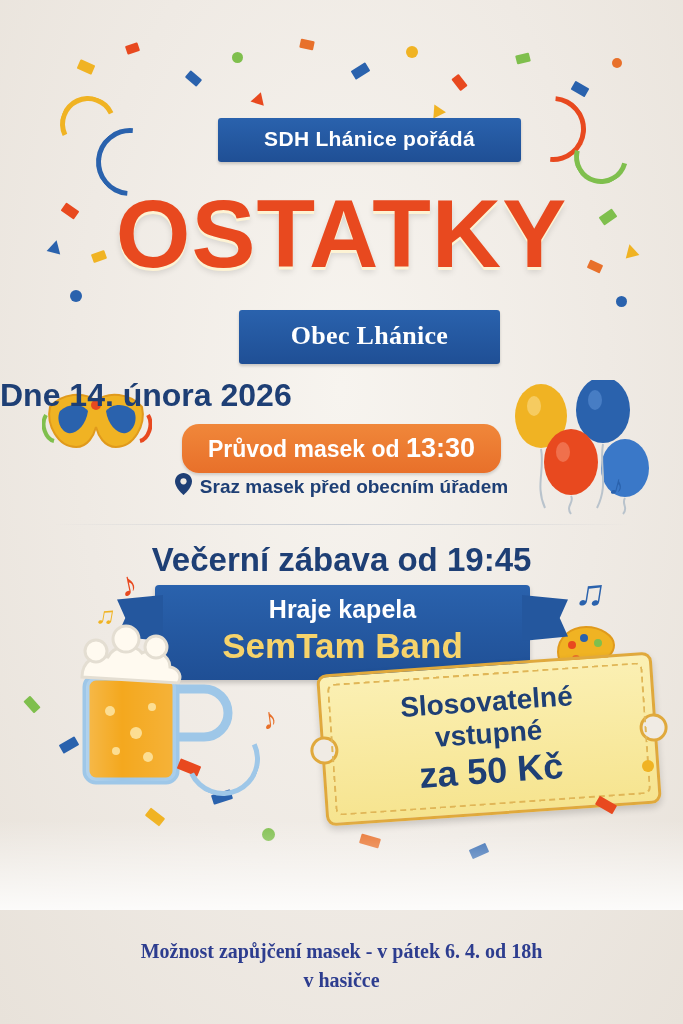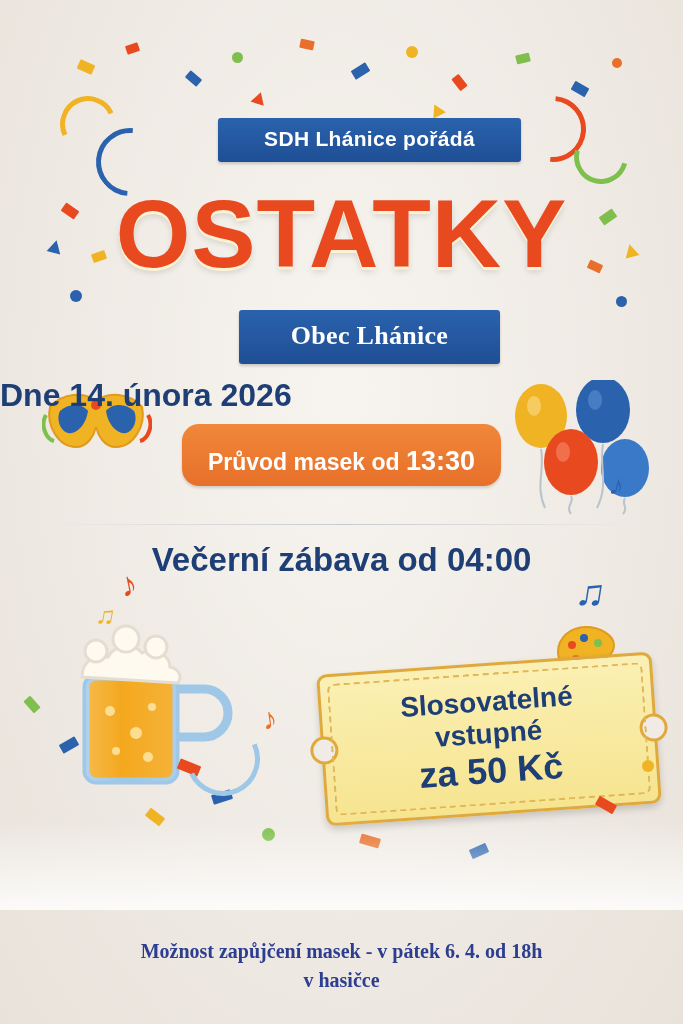--- a/index.html
+++ b/index.html
@@ -129,21 +129,21 @@
     left: 0;
     width: 683px;
     text-align: center;
   }
   .pill {
     display: inline-block;
     background: linear-gradient(#f0873a, #e8702a);
     color: #ffffff;
     font-size: 23px;
     font-weight: bold;
-    padding: 22px 26px 9px;
+    padding: 9px 26px 9px;
     border-radius: 17px;
     box-shadow: 0 2px 3px rgba(0,0,0,.15);
   }
   .pill .big { font-size: 27px; }
 
   
   .loc-row {
     position: absolute;
     top: 473px;
     left: 0;
@@ -367,39 +367,52 @@
       <path d="M120 118 C116 124, 124 128, 118 134" stroke="#b9c3cc" stroke-width="2" fill="none"></path>
     </svg>
   </div>
 
   <div class="date-line">Dne 14. února 2026</div>
 
   <div class="pill-wrap">
     <span class="pill"><span>Průvod masek od </span><span class="big">13:30</span></span>
   </div>
 
+  <div class="loc-row">
+    <span>
+      <svg width="17" height="22" viewBox="0 0 17 22">
+          <path d="M8.5 0C3.8 0 0 3.8 0 8.5 0 15 8.5 22 8.5 22S17 15 17 8.5C17 3.8 13.2 0 8.5 0z" fill="#1e3f75"></path>
+          <circle cx="8.5" cy="8.3" r="3.1" fill="#efeae3"></circle>
+        </svg>
+    </span>
+    <span>Sraz masek před obecním úřadem</span>
+  </div>
 
   <div class="divider" id="divider-1"></div>
 
-  <div class="evening">Večerní zábava od 04:00</div>
+  <div class="evening">Večerní zábava od 19:45</div>
 
   <div class="note" style="left:120px;top:565px;font-size:34px;color:#e8491f;transform:rotate(-12deg);">♪</div>
   <div class="note" style="left:96px;top:600px;font-size:26px;color:#f0b323;transform:rotate(10deg);">♫</div>
   <div class="note" style="left:576px;top:570px;font-size:40px;color:#2a62ad;transform:rotate(9deg);">♫</div>
   <div class="note" style="left:262px;top:702px;font-size:30px;color:#e8702a;transform:rotate(-8deg);">♪</div>
   <div class="note" style="left:610px;top:470px;font-size:28px;color:#2a62ad;transform:rotate(14deg);">♪</div>
 
   <svg style="position:absolute;left:556px;top:625px;" width="60" height="56" viewBox="0 0 60 56">
     <path d="M30 2C14 2 2 13 2 27c0 12 10 21 21 21 5 0 6-3 5-6-1-4 2-7 6-7h7c10 0 17-7 17-15C58 11 45 2 30 2z" fill="#f0b323" stroke="#e09a1c" stroke-width="2"></path>
     <circle cx="16" cy="20" r="4" fill="#e8491f"></circle>
     <circle cx="28" cy="13" r="4" fill="#2a62ad"></circle>
     <circle cx="42" cy="18" r="4" fill="#7fbf4d"></circle>
     <circle cx="20" cy="34" r="4" fill="#e8702a"></circle>
   </svg>
 
+  <div class="band-banner">
+    <div class="band-line1">Hraje kapela</div>
+    <div class="band-line2">SemTam Band</div>
+  </div>
 
   <div class="beer">
     <svg width="190" height="175" viewBox="0 0 190 175">
       <path d="M118 74 h34 a24 24 0 0 1 0 48 h-34 z" fill="none" stroke="#9ec7e8" stroke-width="9"></path>
       <rect x="34" y="62" width="90" height="104" rx="10" fill="#f4a81e" stroke="#9ec7e8" stroke-width="7"></rect>
       <rect x="34" y="62" width="90" height="104" rx="10" fill="url(#g1)" opacity=".25"></rect>
       <defs>
         <linearGradient id="g1" x1="0" y1="0" x2="1" y2="0">
           <stop offset="0" stop-color="#ffffff" stop-opacity=".8"></stop>
           <stop offset=".4" stop-color="#ffffff" stop-opacity="0"></stop>

